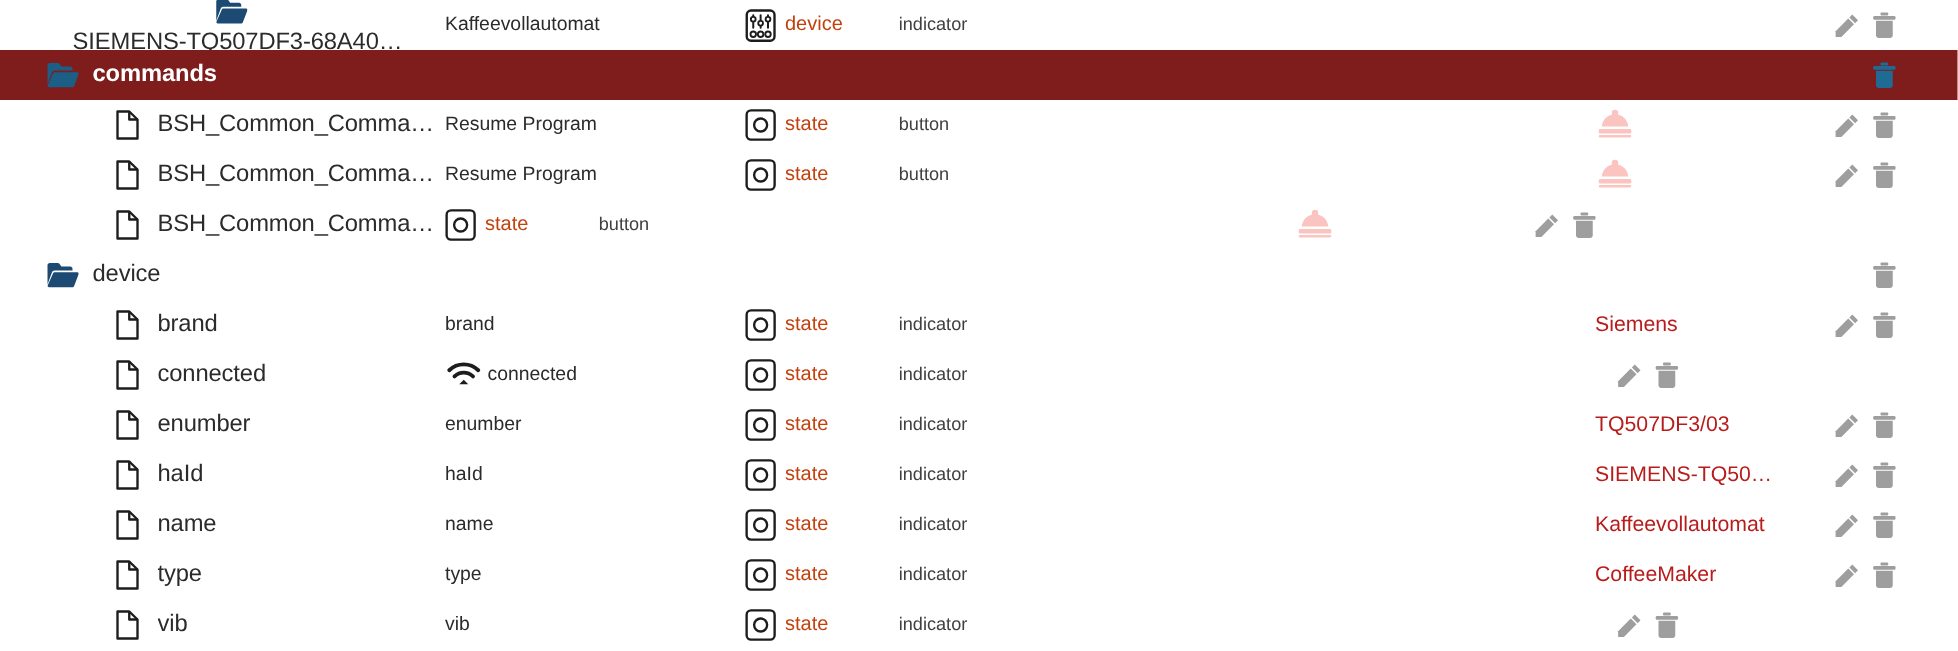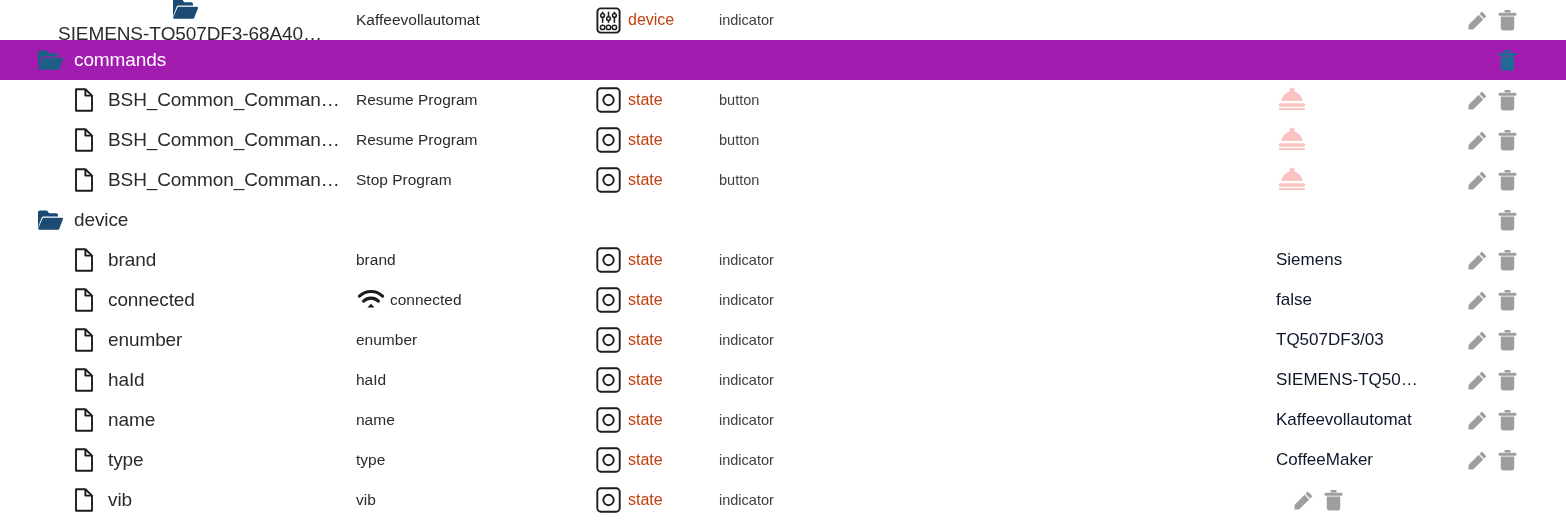--- a/index.html
+++ b/index.html
@@ -23,21 +23,22 @@
 
   .row {
     position: relative;
     height: 40px;
     display: flex;
     align-items: center;
     box-sizing: border-box;
     background: #ffffff;
   }
   .row.selected {
-    background: #a21caf;
+    background: #7f1d1d;
+    font-weight: bold;
   }
   .row.folder-row { height: 40px; }
 
   
   .col-name {
     display: flex;
     align-items: center;
     flex: 0 0 auto;
     width: 356px;
     box-sizing: border-box;
@@ -58,21 +59,21 @@
     overflow: hidden;
     text-overflow: ellipsis;
     margin-left: 10px;
     letter-spacing: -0.1px;
   }
   .row.selected .name-text { color: #ffffff; font-size: 19px; }
 
   
   .depth0 .col-name { padding-left: 14px; flex-direction: column; }
   .depth1 .col-name { padding-left: 36px; }
-  .depth2 .col-name { padding-left: 70px; }
+  .depth2 .col-name { padding-left: 88px; }
 
   
   .col-common {
     flex: 0 0 auto;
     width: 240px;
     box-sizing: border-box;
     display: flex;
     align-items: center;
     font-size: 15.5px;
     color: #2b2b2b;
@@ -113,21 +114,21 @@
     white-space: nowrap;
     padding-left: 3px;
   }
 
   
   .col-value {
     flex: 0 0 auto;
     width: 174px;
     box-sizing: border-box;
     font-size: 17px;
-    color: #0f172a;
+    color: #b91c1c;
     white-space: nowrap;
     overflow: hidden;
     text-overflow: ellipsis;
     display: flex;
     align-items: center;
     gap: 6px;
   }
 
   
   .col-actions {
@@ -335,24 +336,20 @@
     <div class="row depth2">
       <div class="col-name">
         <span class="icon-slot">
           <svg width="20" height="24" viewBox="0 0 20 24">
             <path d="M2 1.2h9.4L18 7.6V22.8H2z" fill="#ffffff" stroke="#1d1d1d" stroke-width="1.9" stroke-linejoin="round"></path>
             <path d="M11.4 1.2v6.4H18" fill="none" stroke="#1d1d1d" stroke-width="1.9" stroke-linejoin="round"></path>
           </svg>
         </span>
         <span class="name-text">BSH_Common_Comman…</span>
       </div>
-      <div class="col-common">
-        <span class="wifi-slot empty"></span>
-        <span>Stop Program</span>
-      </div>
       <div class="col-role">
         <svg width="25" height="26" viewBox="0 0 25 26">
           <rect x="1.3" y="1.3" width="22.4" height="23.4" rx="3.6" fill="#ffffff" stroke="#1d1d1d" stroke-width="1.9"></rect>
           <circle cx="12.5" cy="13" r="5.2" fill="none" stroke="#1d1d1d" stroke-width="1.9"></circle>
         </svg>
         <span class="role-label">state</span>
       </div>
       <div class="col-kind">button</div>
       <div class="col-value">
         <svg width="32" height="26" viewBox="0 0 32 26">
@@ -477,23 +474,20 @@
         <span>connected</span>
       </div>
       <div class="col-role">
         <svg width="25" height="26" viewBox="0 0 25 26">
           <rect x="1.3" y="1.3" width="22.4" height="23.4" rx="3.6" fill="#ffffff" stroke="#1d1d1d" stroke-width="1.9"></rect>
           <circle cx="12.5" cy="13" r="5.2" fill="none" stroke="#1d1d1d" stroke-width="1.9"></circle>
         </svg>
         <span class="role-label">state</span>
       </div>
       <div class="col-kind">indicator</div>
-      <div class="col-value">
-        <span>false</span>
-      </div>
       <div class="col-actions">
         <span class="act">
           <svg width="21" height="21" viewBox="0 0 21 21">
             <path d="M14.8 1.6l4.6 4.6-2.3 2.3-4.6-4.6z" fill="#9e9e9e"></path>
             <path d="M11.6 4.8l4.6 4.6L6.1 19.5 1.5 19.5 1.5 14.9z" fill="#9e9e9e"></path>
           </svg>
         </span>
         <span class="act">
           <svg width="21" height="22" viewBox="0 0 21 22">
             <rect x="7.4" y="1" width="6.2" height="2.4" rx="0.8" fill="#9e9e9e"></rect>

